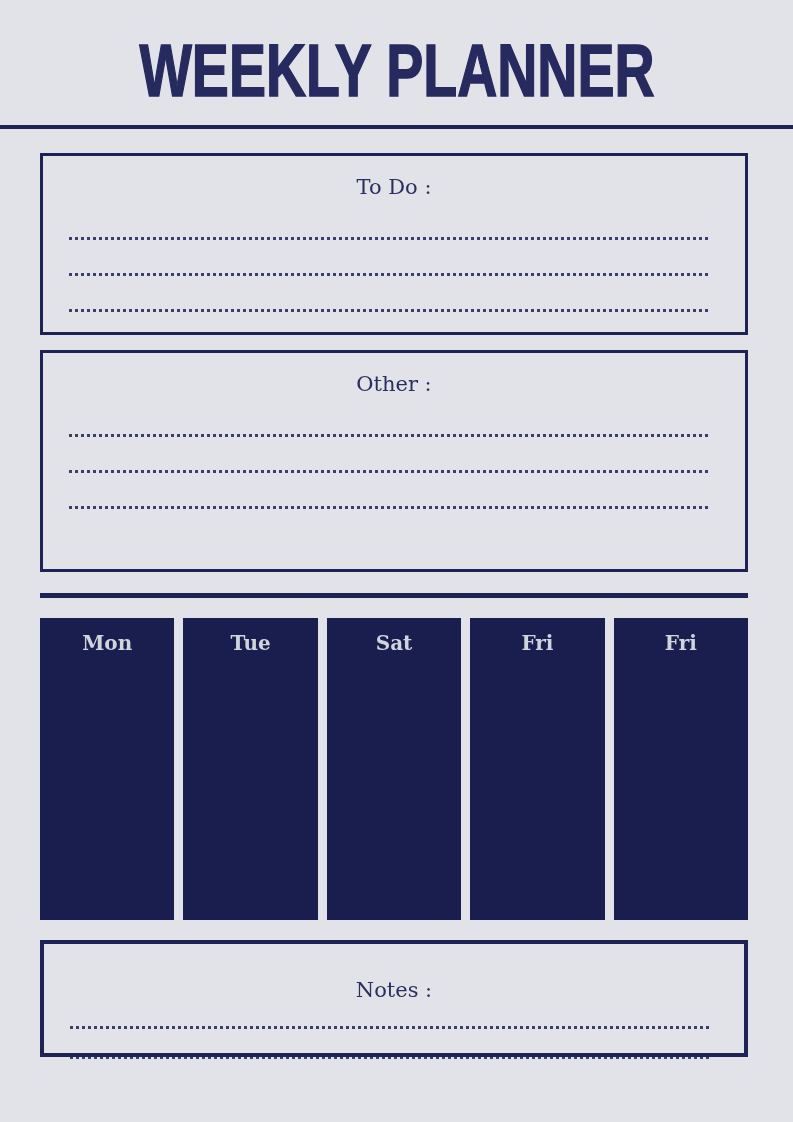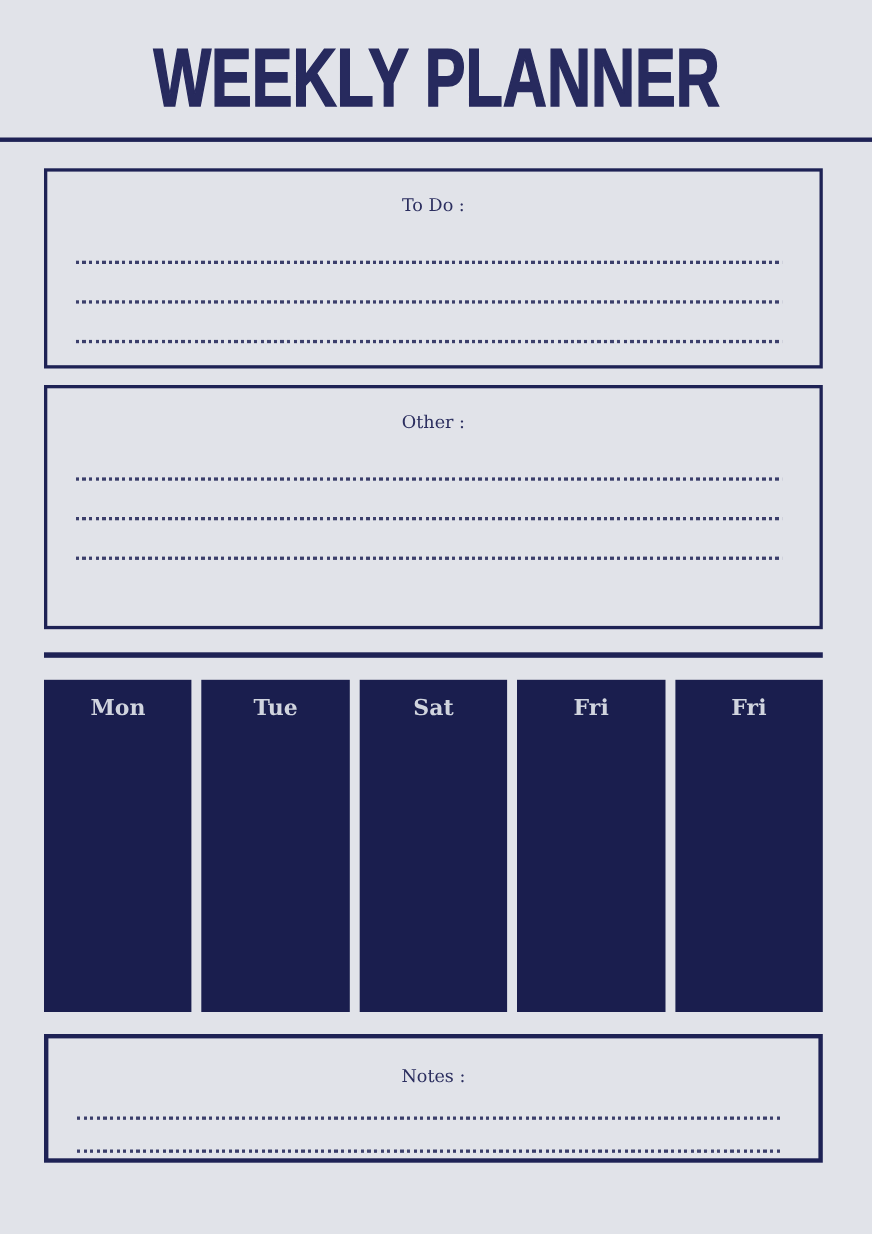--- a/index.html
+++ b/index.html
@@ -49,27 +49,27 @@
 
   
   .box {
     box-sizing: border-box;
     border: 3px solid var(--navy, #1e2255);
     background: transparent;
   }
   .box-heading {
     padding-top: 18px;
     text-align: center;
-    font-size: 16px; line-height: 26px;
+    font-size: 21px; line-height: 26px;
     color: var(--label-text, #2b2e5f);
   }
   .box.todo  { margin-top: 24px; height: 182px; }
   .box.other { margin-top: 15px; height: 222px; }
   .box.notes { margin-top: 20px; height: 117px; border-width: 4px; }
-  .box.notes .box-heading { padding-top: 22px; }
+  .box.notes .box-heading { padding-top: 22px; margin-top: 11px; }
 
   .dot-line {
     height: 3px;
     margin: 33px 34px 0 26px;
     background: repeating-linear-gradient(90deg,
       var(--navy, #1e2255) 0px, var(--navy, #1e2255) 3px,
       transparent 3px, transparent 6px);
     opacity: 0.85;
   }
   .lines .dot-line:first-child { margin-top: 37px; }

